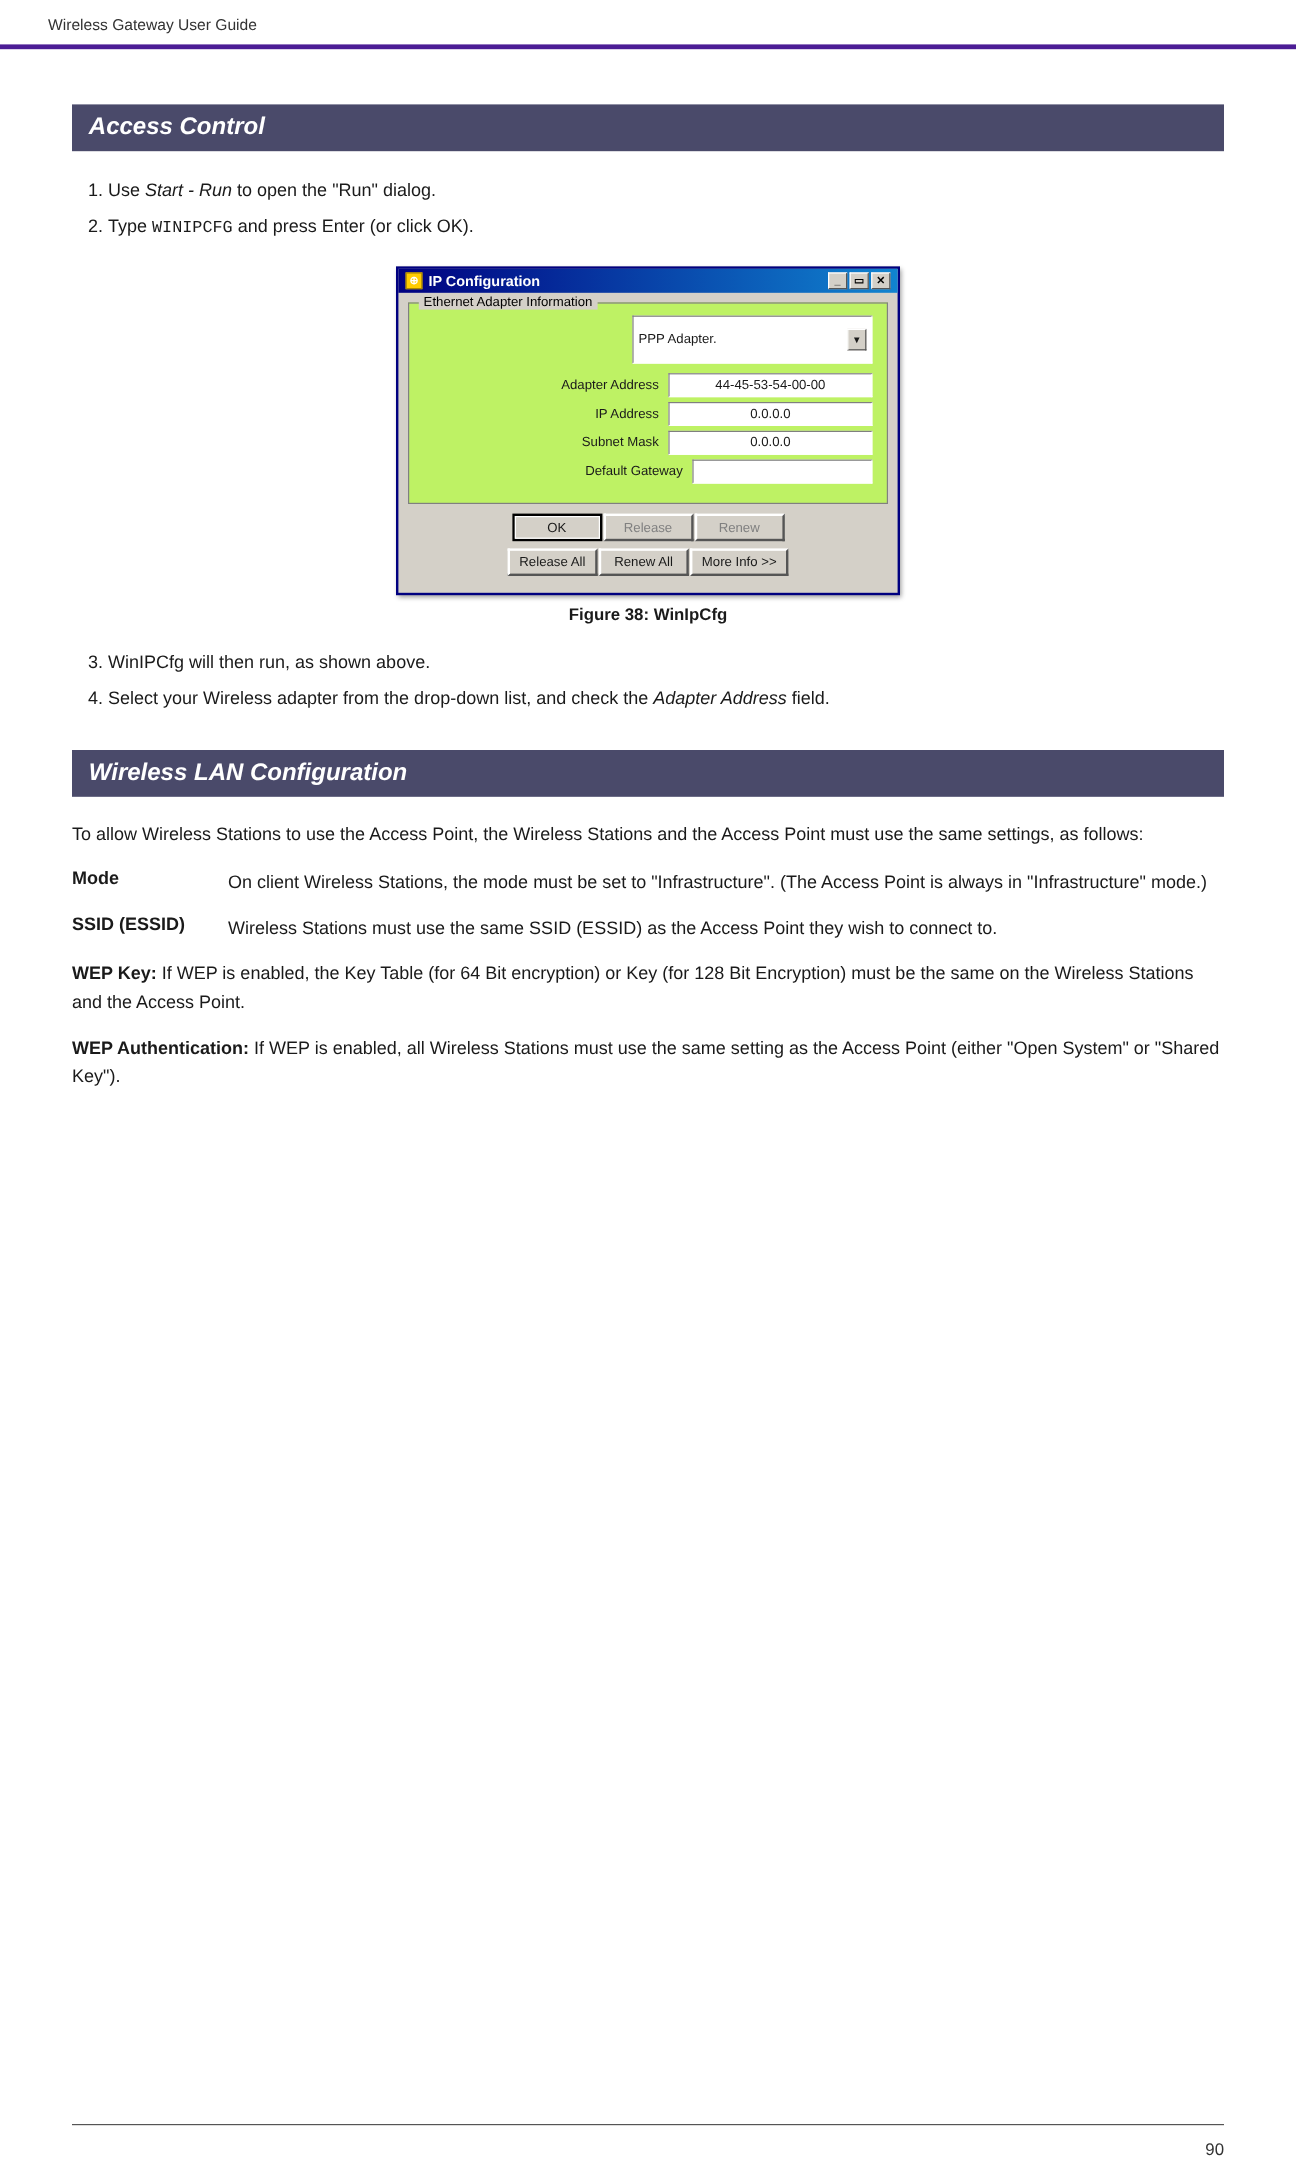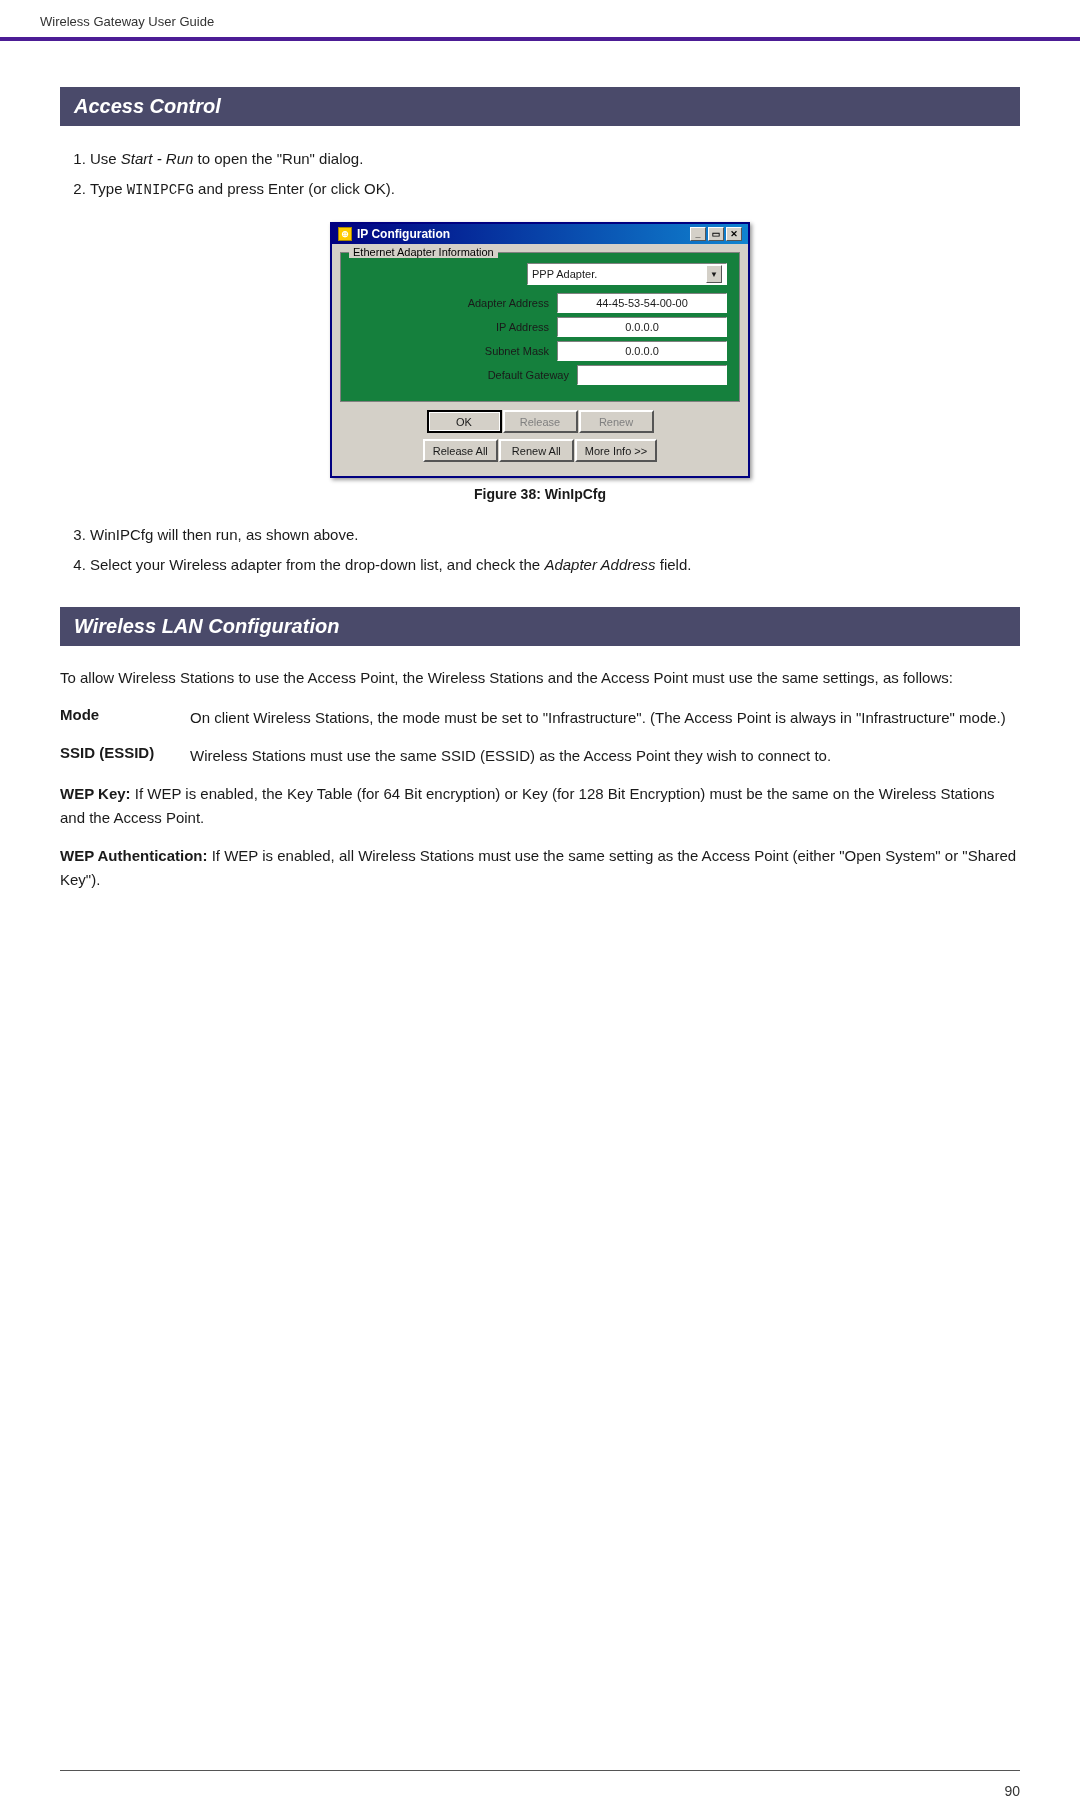--- a/index.html
+++ b/index.html
@@ -114,42 +114,42 @@
       justify-content: center;
       font-size: 9px;
       color: #000;
       cursor: pointer;
     }
     .win-body {
       padding: 8px;
     }
     .win-group {
       border: 1px solid #808080;
-      background: #15803d;
+      background: #bef264;
       padding: 10px 12px 12px 12px;
       margin-bottom: 8px;
       position: relative;
     }
     .win-group-label {
       position: absolute;
       top: -7px;
       left: 8px;
       background: #d4d0c8;
       padding: 0 4px;
       font-size: 11px;
       color: #000;
     }
     .win-dropdown-row {
       display: flex;
       justify-content: flex-end;
       margin-bottom: 8px;
     }
     .win-dropdown {
       width: 200px;
-      height: 22px;
+      height: 40px;
       background: white;
       border: 1px solid #808080;
       border-right-color: #fff;
       border-bottom-color: #fff;
       display: flex;
       align-items: center;
       justify-content: space-between;
       padding: 0 4px;
       font-size: 11px;
     }

